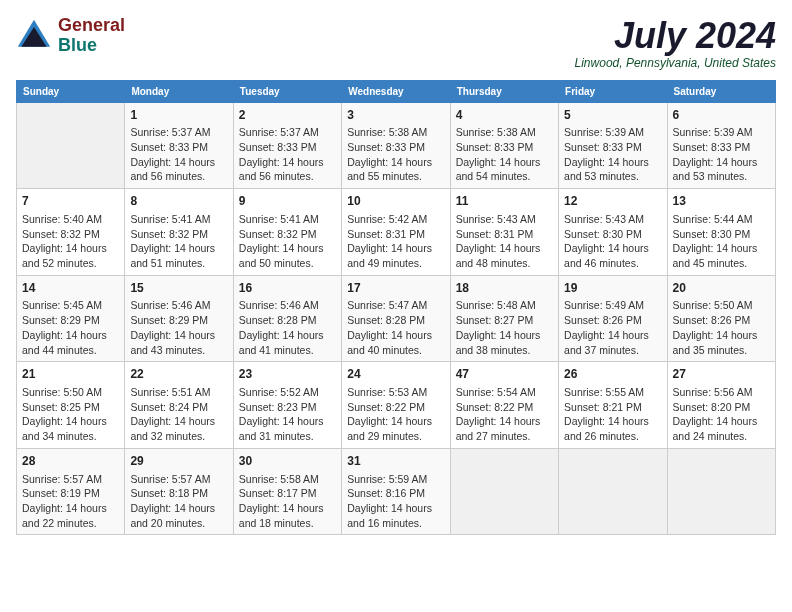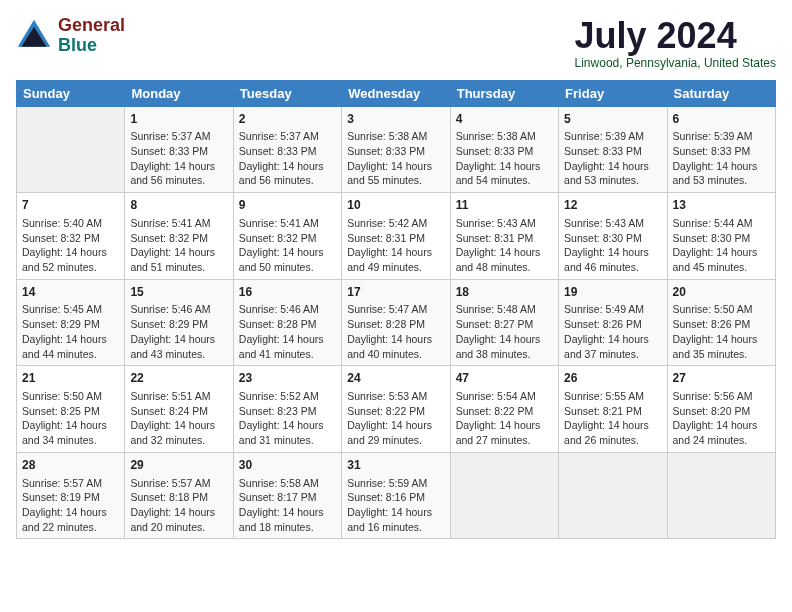--- a/index.html
+++ b/index.html
@@ -34,21 +34,22 @@
     .logo-text .blue {
       font-size: 18px;
       font-weight: bold;
       color: #0f766e;
     }
     .logo-icon {
       width: 36px;
       height: 36px;
     }
     .title-block {
-      text-align: left;
+      text-align: right;
+      font-style: italic;
     }
     .title-block .month-year {
       font-size: 36px;
       font-weight: bold;
       color: #1a1a2e;
       line-height: 1.1;
     }
     .title-block .location {
       font-size: 12px;
       color: #14532d;
@@ -56,21 +57,21 @@
     table {
       width: 100%;
       border-collapse: collapse;
       font-size: 11px;
     }
     thead tr th {
       background: #3a7fc1;
       color: #fff;
       text-align: left;
       padding: 5px 6px;
-      font-size: 13px;
+      font-size: 10px;
       font-weight: bold;
       border: 1px solid #3a7fc1;
     }
     tbody tr td {
       border: 1px solid #ccc;
       vertical-align: top;
       padding: 4px 5px;
       height: 80px;
       width: calc(100% / 7);
       color: #222;

